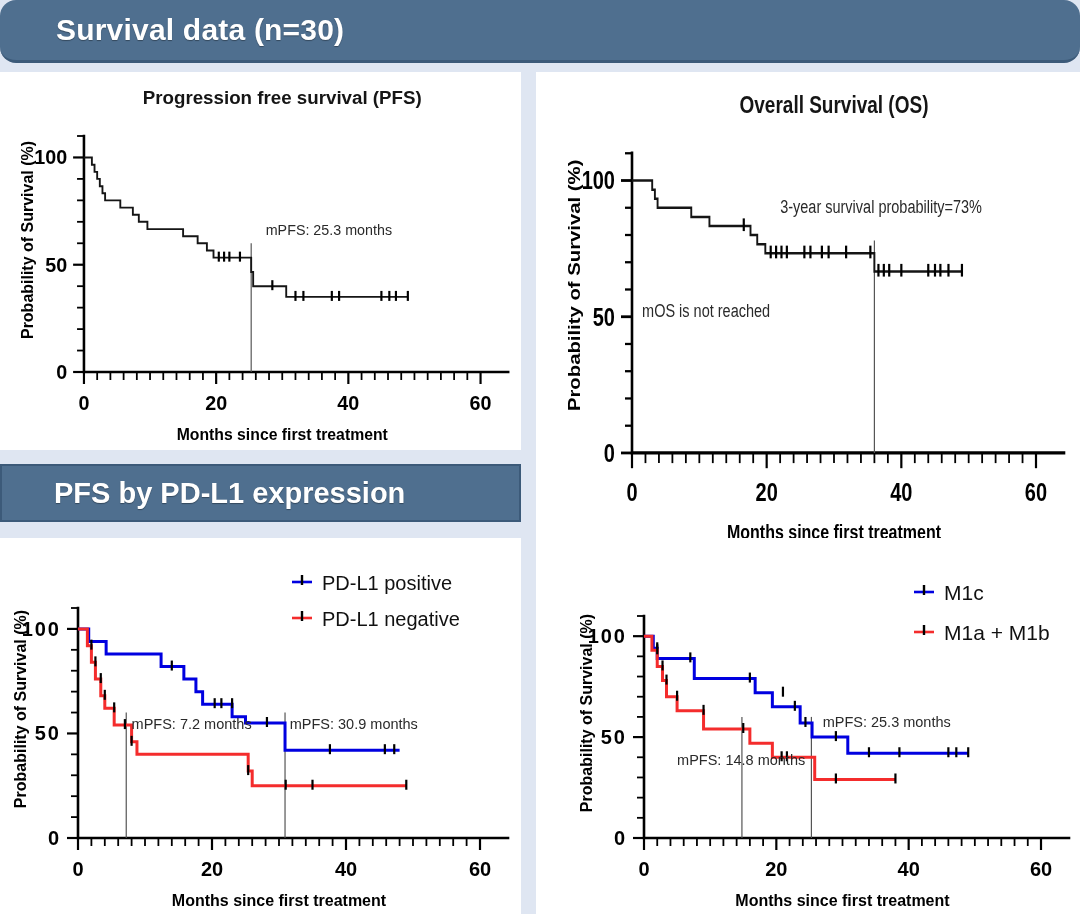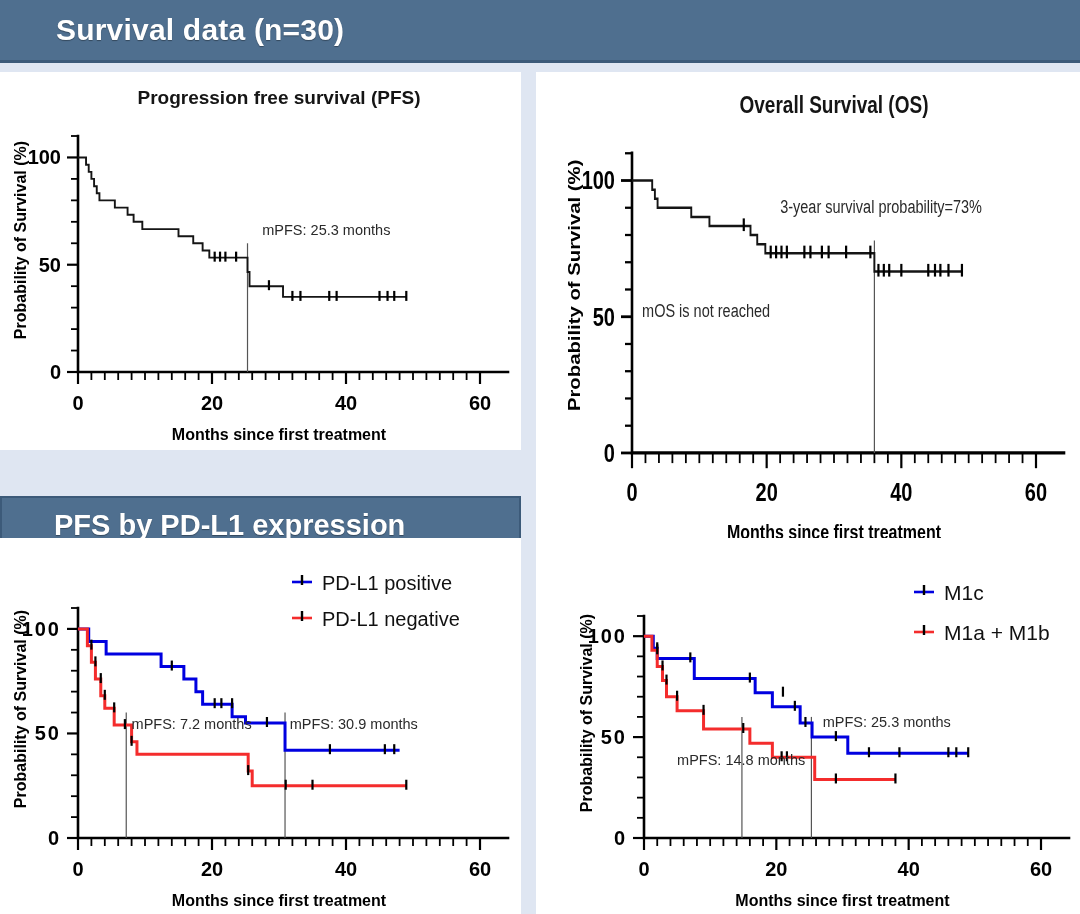--- a/index.html
+++ b/index.html
@@ -10,51 +10,50 @@
     font-family:"Liberation Sans", sans-serif;
     overflow:hidden;
   }
   .slide{position:relative;width:1080px;height:914px;background:#dfe6f2;}
 
   
   .title-bar{
     position:absolute;left:0;top:0;width:1080px;height:60px;
     background:#4f6f8f;
     border-bottom:3px solid #3c5a79;
-    display:flex;align-items:center;
+    display:flex;align-items:center;border-radius:16px;
   }
   .title-bar .title-text{
     color:#ffffff;font-size:30px;font-weight:bold;
     padding-left:56px;letter-spacing:.2px;
     text-shadow:0 1px 1px rgba(0,0,0,.35);
   }
 
   
   .panel-header{
     position:absolute;height:58px;
     background:#4f6f8f;
     border:2px solid #3c5a79;
     display:flex;align-items:center;
     box-sizing:border-box;
-    margin-top:32px;
   }
   .panel-header .ph-text{
     color:#ffffff;font-size:29px;font-weight:bold;
     padding-left:52px;
     text-shadow:0 1px 1px rgba(0,0,0,.35);
   }
 
   
   .chart-panel{
     position:absolute;background:#ffffff;
     box-sizing:border-box;
   }
 
   
-  #panel-pfs{left:0;top:72px;width:521px;height:378px;}
+  #panel-pfs{left:0;top:72px;width:521px;height:378px;padding-left:7px;}
   #panel-os{left:536px;top:72px;width:544px;height:480px;}
   #header-pdl1{left:0;top:464px;width:521px;height:58px;}
   #header-mstage{left:536px;top:464px;width:544px;height:58px;}
   #panel-pdl1{left:0;top:538px;width:521px;height:376px;}
   #panel-mstage{left:536px;top:538px;width:544px;height:376px;}
 
   .chart-svg{display:block;width:100%;height:100%;}
 
   .km-title{font-size:19px;font-weight:bold;fill:#151515;}
   .ax-num{font-size:20px;font-weight:bold;fill:#000000;}

